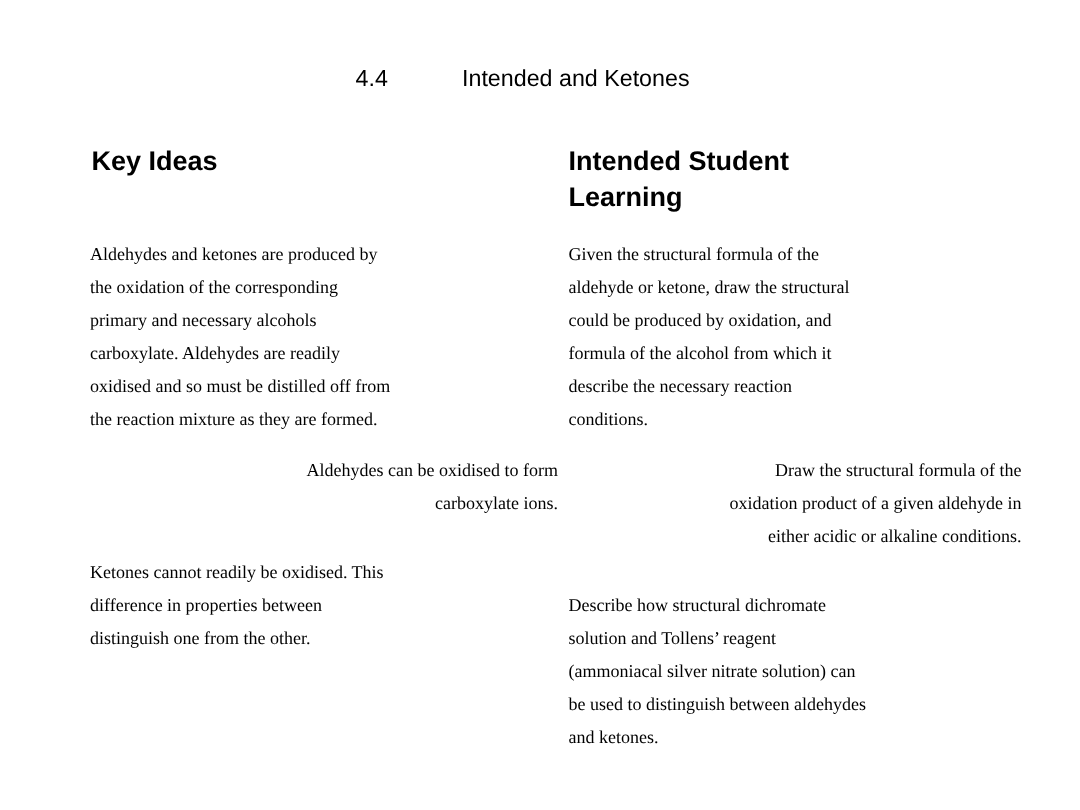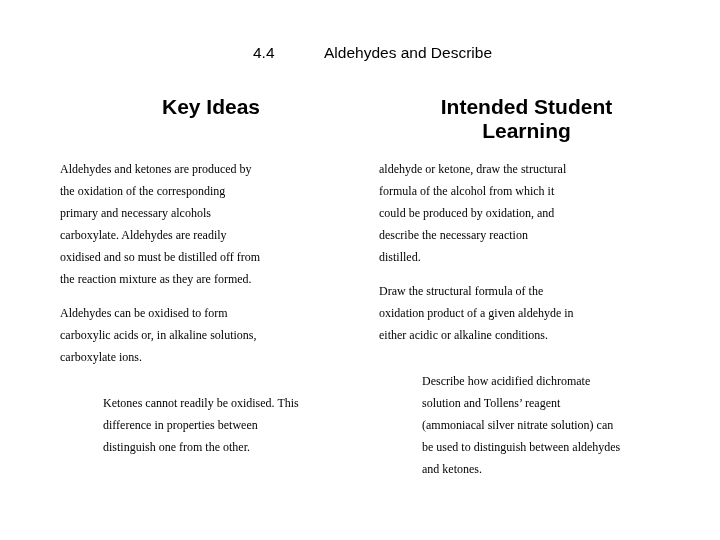--- a/index.html
+++ b/index.html
@@ -17,21 +17,21 @@
   .slide {
     position: relative;
     width: 720px;
     height: 540px;
   }
 
   
   .header {
     position: absolute;
     top: 43px;
-    left: 16px;
+    left: 0;
     width: 596px;
     height: 22px;
   }
   .header-number {
     position: absolute;
     left: 237px;
     top: 0;
     font-size: 15.5px;
     line-height: 20px;
     white-space: nowrap;
@@ -41,24 +41,23 @@
     left: 308px;
     top: 0;
     font-size: 15.5px;
     line-height: 20px;
     white-space: nowrap;
   }
 
   
   .col-heading {
     position: absolute;
-    font-size: 21px;
+    font-size: 18px;
     font-weight: bold;
     line-height: 24px;
-    text-align: center;
   }
   .col-heading-left {
     left: 61px;
     top: 95px;
     width: 300px;
   }
   .col-heading-right {
     left: 379px;
     top: 95px;
     width: 295px;
@@ -78,38 +77,38 @@
   }
   .column-right {
     left: 379px;
     width: 302px;
   }
   .para {
     margin: 0 0 12px 0;
   }
   .para.gap-large {
     margin-bottom: 24px;
+    text-align: right;
   }
   .para.last {
     margin-bottom: 0;
-    margin-left: 43px;
   }
   .line {
     display: block;
     white-space: pre;
   }
 </style>
 </head>
 <body>
 
 <div class="slide">
 
   <div class="header">
     <span class="header-number">4.4</span>
-    <span class="header-title">Aldehydes and Describe</span>
+    <span class="header-title">Intended and Ketones</span>
   </div>
 
   <div class="col-heading col-heading-left">Key Ideas</div>
 
   <div class="col-heading col-heading-right">
     <span>Intended Student</span><br>
     <span>Learning</span>
   </div>
 
   <div class="column column-left">
@@ -118,50 +117,50 @@
       <span class="line">Aldehydes and ketones are produced by</span>
       <span class="line">the oxidation of the corresponding</span>
       <span class="line">primary and necessary alcohols</span>
       <span class="line">carboxylate. Aldehydes are readily</span>
       <span class="line">oxidised and so must be distilled off from</span>
       <span class="line">the reaction mixture as they are formed.</span>
     </p>
 
     <p class="para gap-large">
       <span class="line">Aldehydes can be oxidised to form</span>
-      <span class="line">carboxylic acids or, in alkaline solutions,</span>
       <span class="line">carboxylate ions.</span>
     </p>
 
     <p class="para last">
       <span class="line">Ketones cannot readily be oxidised. This</span>
       <span class="line">difference in properties between</span>
       <span class="line">distinguish one from the other.</span>
     </p>
 
   </div>
 
   <div class="column column-right">
 
     <p class="para">
+      <span class="line">Given the structural formula of the</span>
       <span class="line">aldehyde or ketone, draw the structural</span>
+      <span class="line">could be produced by oxidation, and</span>
       <span class="line">formula of the alcohol from which it</span>
-      <span class="line">could be produced by oxidation, and</span>
       <span class="line">describe the necessary reaction</span>
-      <span class="line">distilled.</span>
+      <span class="line">conditions.</span>
     </p>
 
     <p class="para gap-large">
       <span class="line">Draw the structural formula of the</span>
       <span class="line">oxidation product of a given aldehyde in</span>
       <span class="line">either acidic or alkaline conditions.</span>
     </p>
 
     <p class="para last">
-      <span class="line">Describe how acidified dichromate</span>
+      <span class="line">Describe how structural dichromate</span>
       <span class="line">solution and Tollens’ reagent</span>
       <span class="line">(ammoniacal silver nitrate solution) can</span>
       <span class="line">be used to distinguish between aldehydes</span>
       <span class="line">and ketones.</span>
     </p>
 
   </div>
 
 </div>
 

